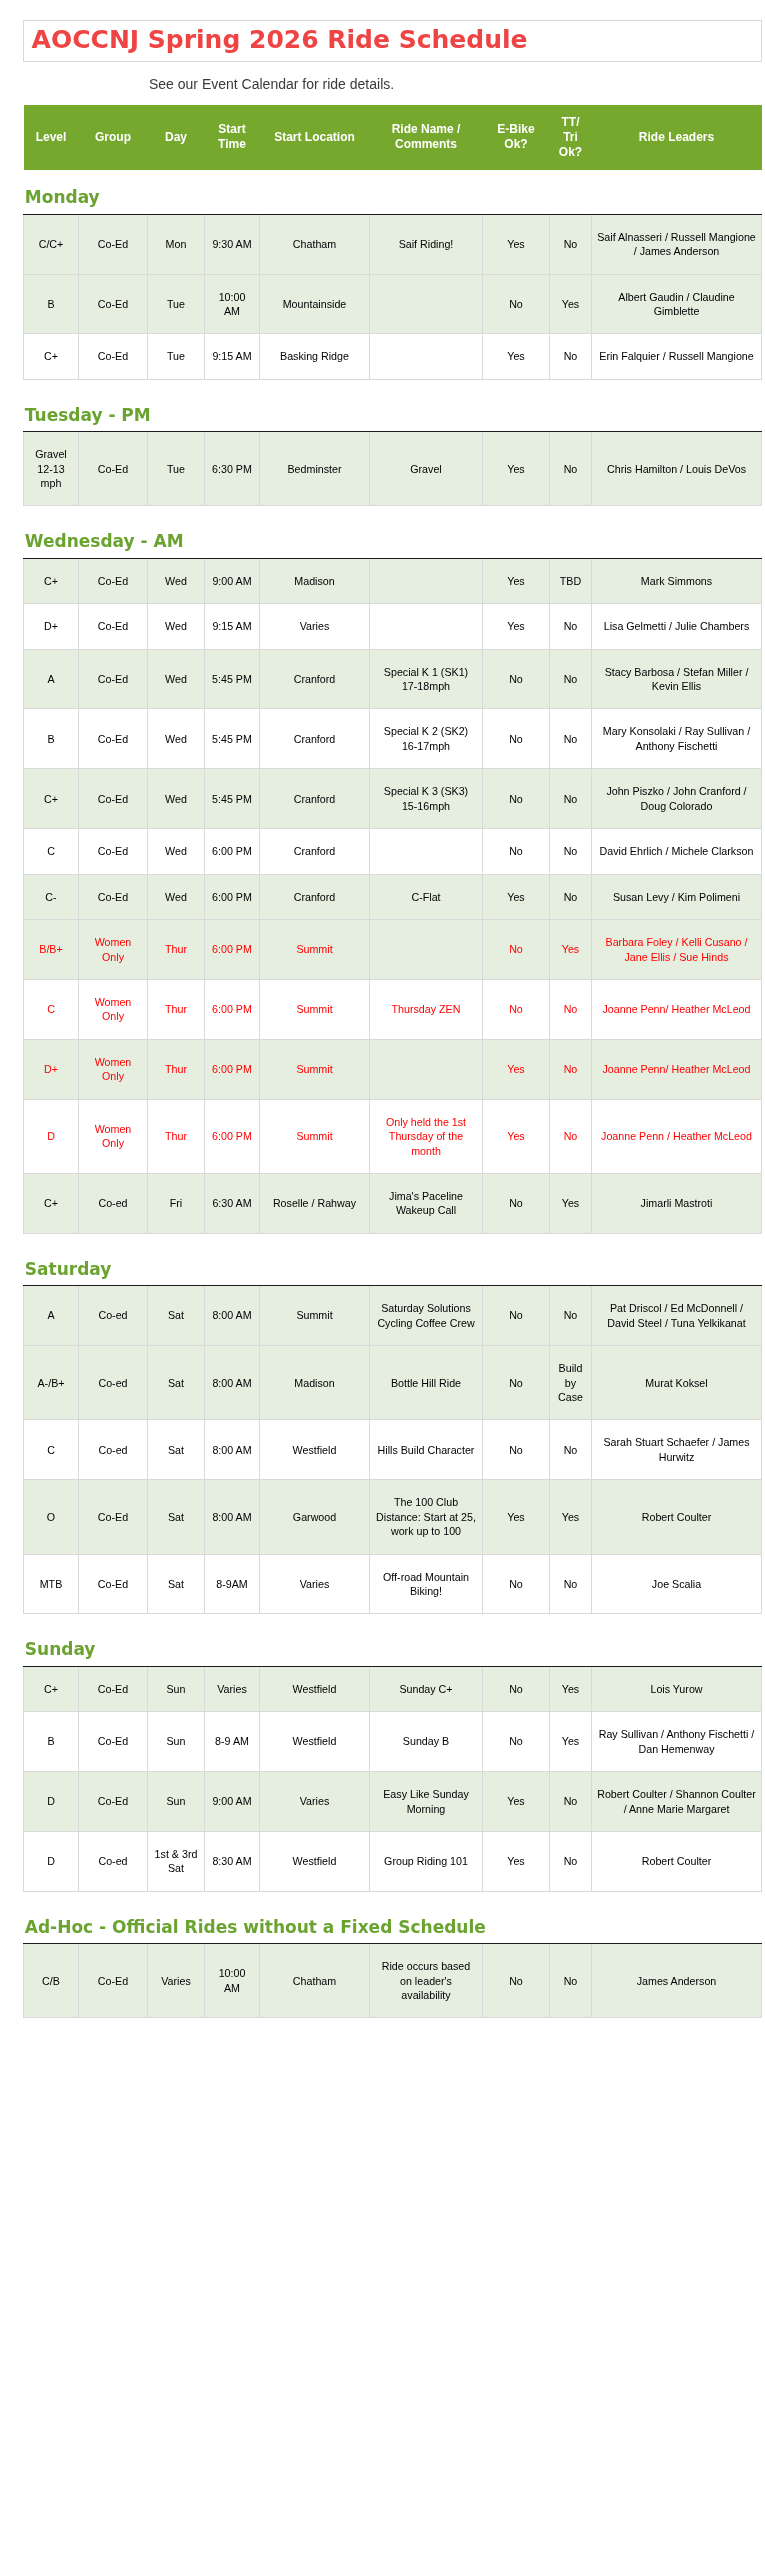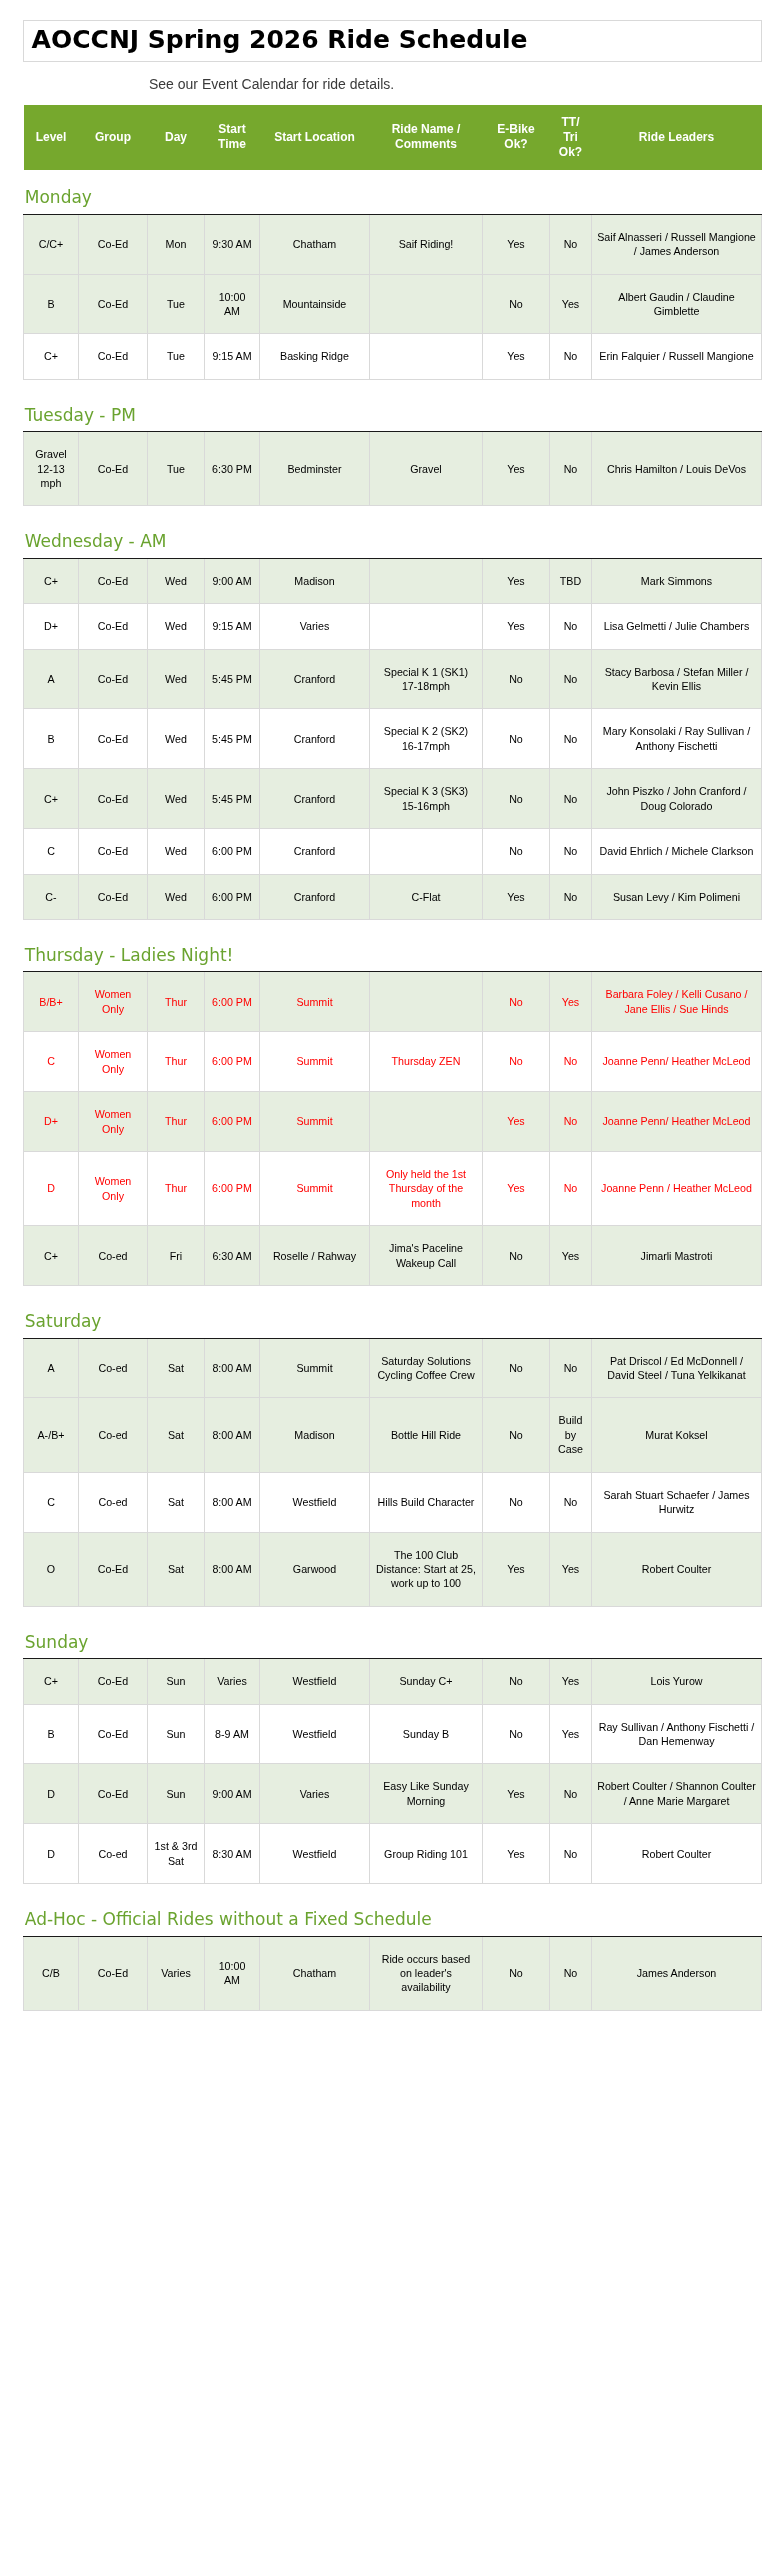--- a/index.html
+++ b/index.html
@@ -9,21 +9,21 @@
     margin-top:20px;
     border:0.6px solid #d9d9d9;
     background:#fff;
     padding:5px 7.6px 6.3px 7.6px;
   }
   .page-title{
     font-family:"DejaVu Sans",sans-serif;
     font-weight:bold;
     font-size:25px;
     line-height:1.15;
-    color:#000000;
+    color:#ef4444;
   }
   .subtitle{
     margin:14px 0 12.6px 126px;
     font-size:14px;
     color:#3a3a3a;
   }
   table.schedule{
     border-collapse:collapse;
     table-layout:fixed;
     width:739px;
@@ -50,21 +50,21 @@
     overflow-wrap:break-word;
     background:#ffffff;
   }
   tr.shaded td.cell{background:#e6eee0;}
   tr.ladies td.cell{color:#ff0000;}
   td.section{
     border:none;
     border-bottom:1.9px solid #1a1a1a;
     background:#ffffff;
     font-family:"DejaVu Sans",sans-serif;
-    font-weight:normal;
+    font-weight:bold;
     font-size:17px;
     color:#6aa32f;
     text-align:left;
     padding:25px 0 6.3px 1.3px;
   }
   tr.first-section td.section{padding-top:17.7px;}
 </style>
 </head>
 <body>
 
@@ -225,23 +225,20 @@
           <td class="cell">C-</td>
           <td class="cell">Co-Ed</td>
           <td class="cell">Wed</td>
           <td class="cell">6:00 PM</td>
           <td class="cell">Cranford</td>
           <td class="cell">C-Flat</td>
           <td class="cell">Yes</td>
           <td class="cell">No</td>
           <td class="cell">Susan Levy / Kim Polimeni</td>
         </tr>
-        <tr>
-          <td colspan="9" class="section">Thursday - Ladies Night!</td>
-        </tr>
         <tr class="shaded ladies">
           <td class="cell">B/B+</td>
           <td class="cell">Women Only</td>
           <td class="cell">Thur</td>
           <td class="cell">6:00 PM</td>
           <td class="cell">Summit</td>
           <td class="cell"></td>
           <td class="cell">No</td>
           <td class="cell">Yes</td>
           <td class="cell">Barbara Foley / Kelli Cusano / Jane Ellis / Sue Hinds</td>
@@ -330,20 +327,31 @@
           <td class="cell">O</td>
           <td class="cell">Co-Ed</td>
           <td class="cell">Sat</td>
           <td class="cell">8:00 AM</td>
           <td class="cell">Garwood</td>
           <td class="cell">The 100 Club Distance: Start at 25, work up to 100</td>
           <td class="cell">Yes</td>
           <td class="cell">Yes</td>
           <td class="cell">Robert Coulter</td>
         </tr>
+        <tr class="">
+          <td class="cell">MTB</td>
+          <td class="cell">Co-Ed</td>
+          <td class="cell">Sat</td>
+          <td class="cell">8-9AM</td>
+          <td class="cell">Varies</td>
+          <td class="cell">Off-road Mountain Biking!</td>
+          <td class="cell">No</td>
+          <td class="cell">No</td>
+          <td class="cell">Joe Scalia</td>
+        </tr>
         <tr>
           <td colspan="9" class="section">Sunday</td>
         </tr>
         <tr class="shaded">
           <td class="cell">C+</td>
           <td class="cell">Co-Ed</td>
           <td class="cell">Sun</td>
           <td class="cell">Varies</td>
           <td class="cell">Westfield</td>
           <td class="cell">Sunday C+</td>

